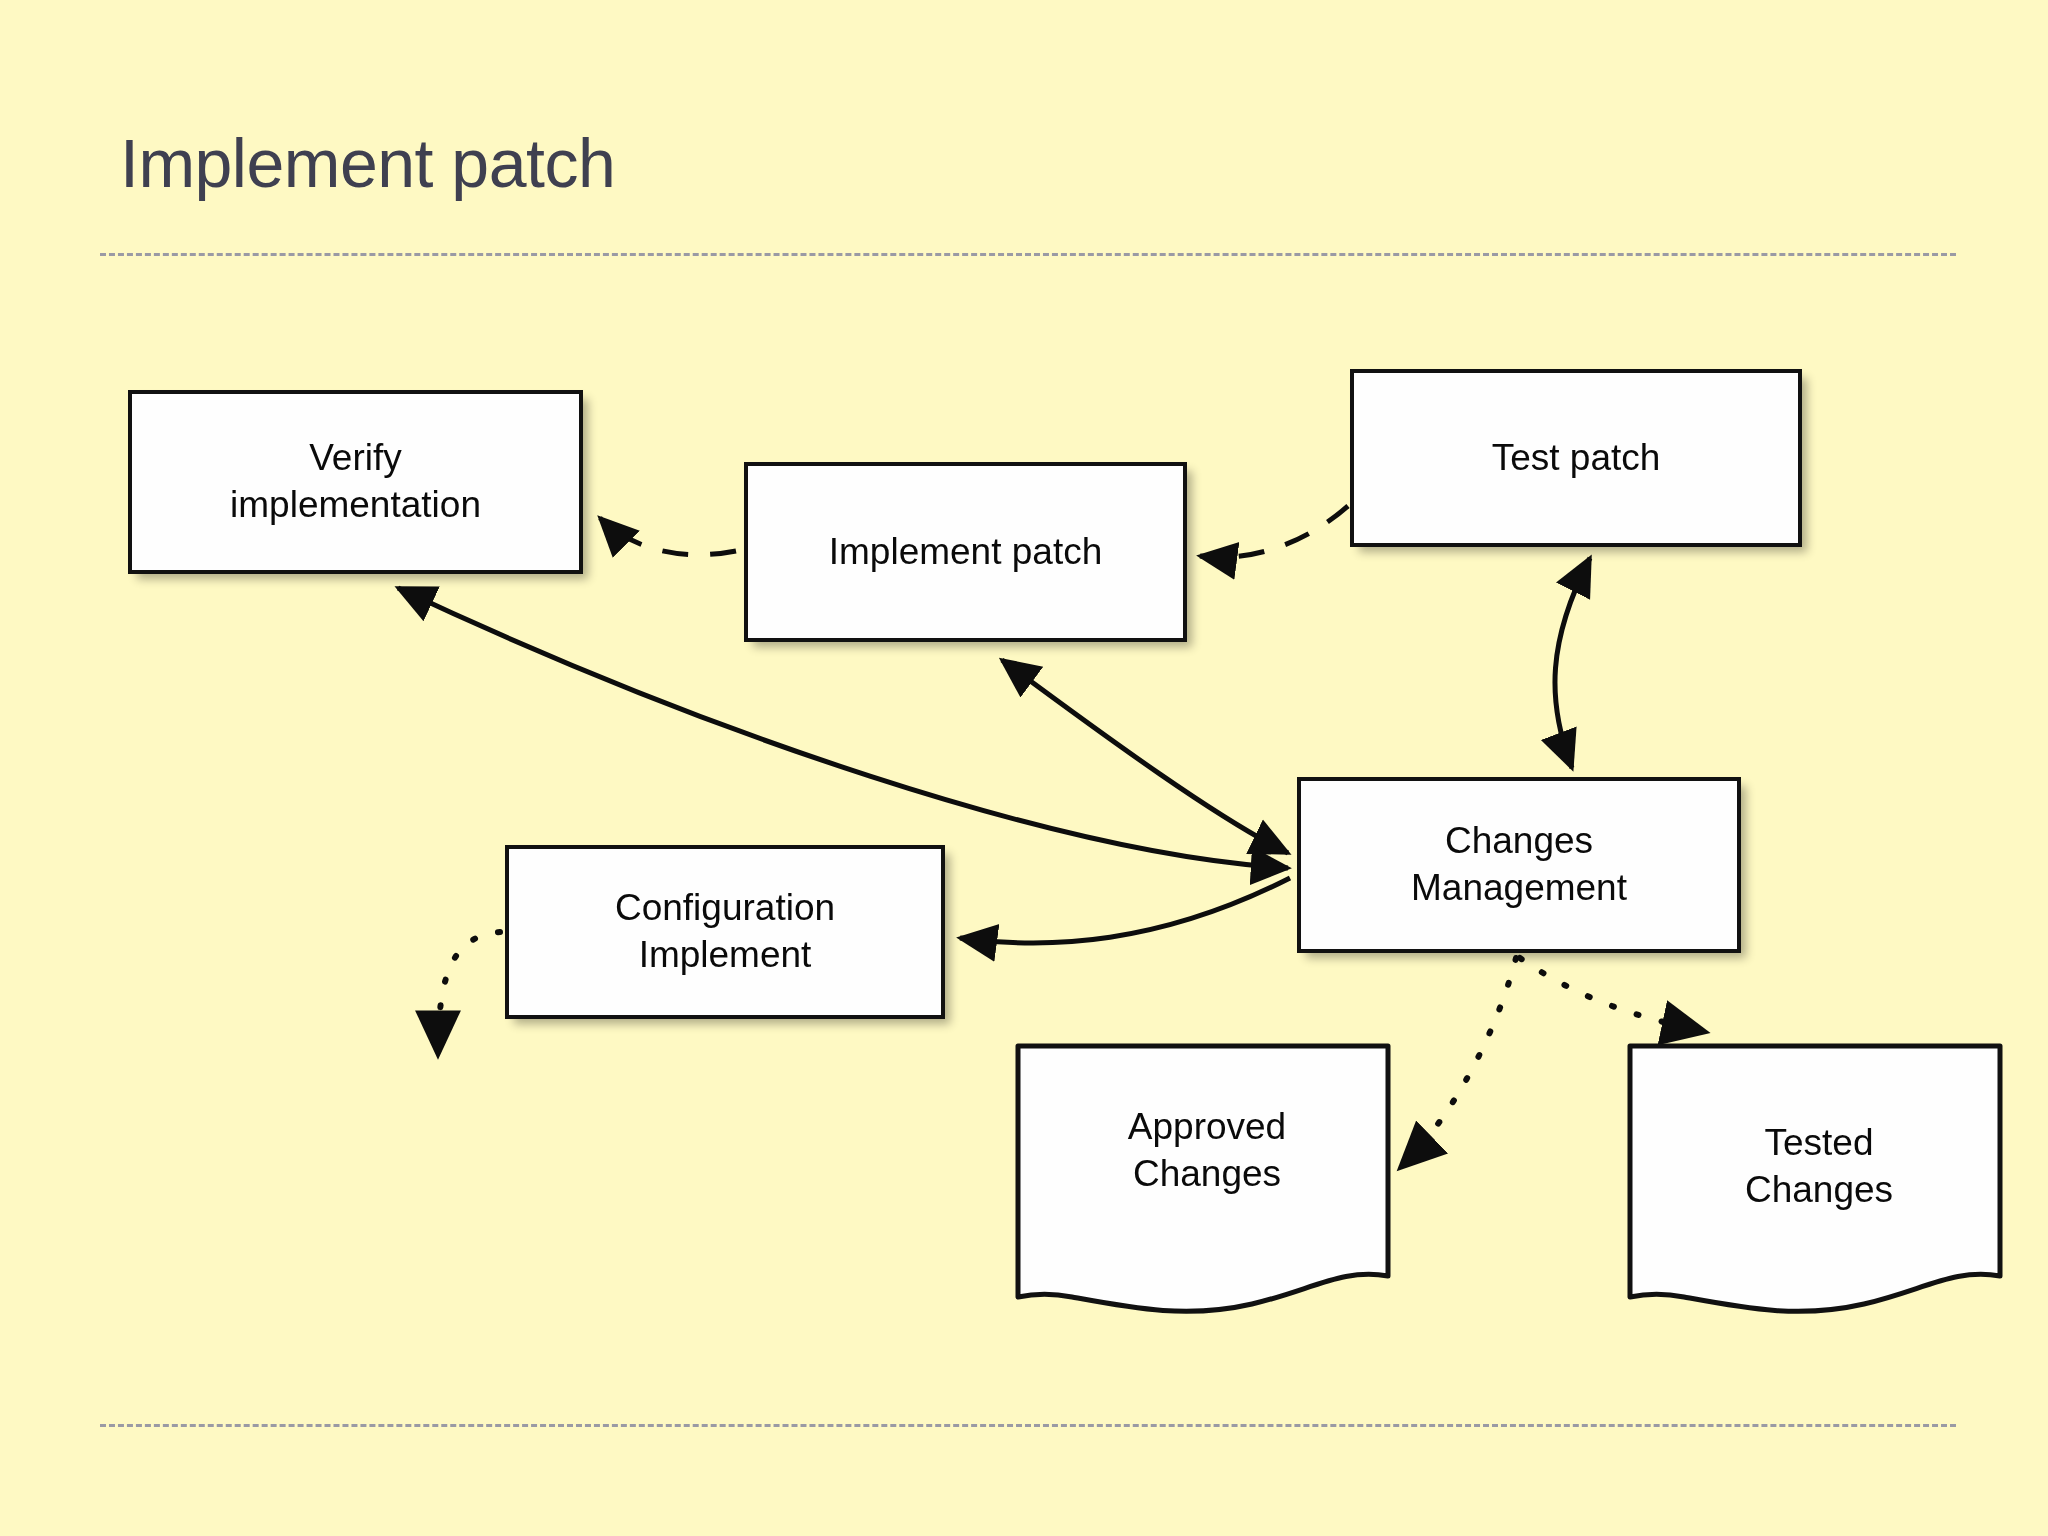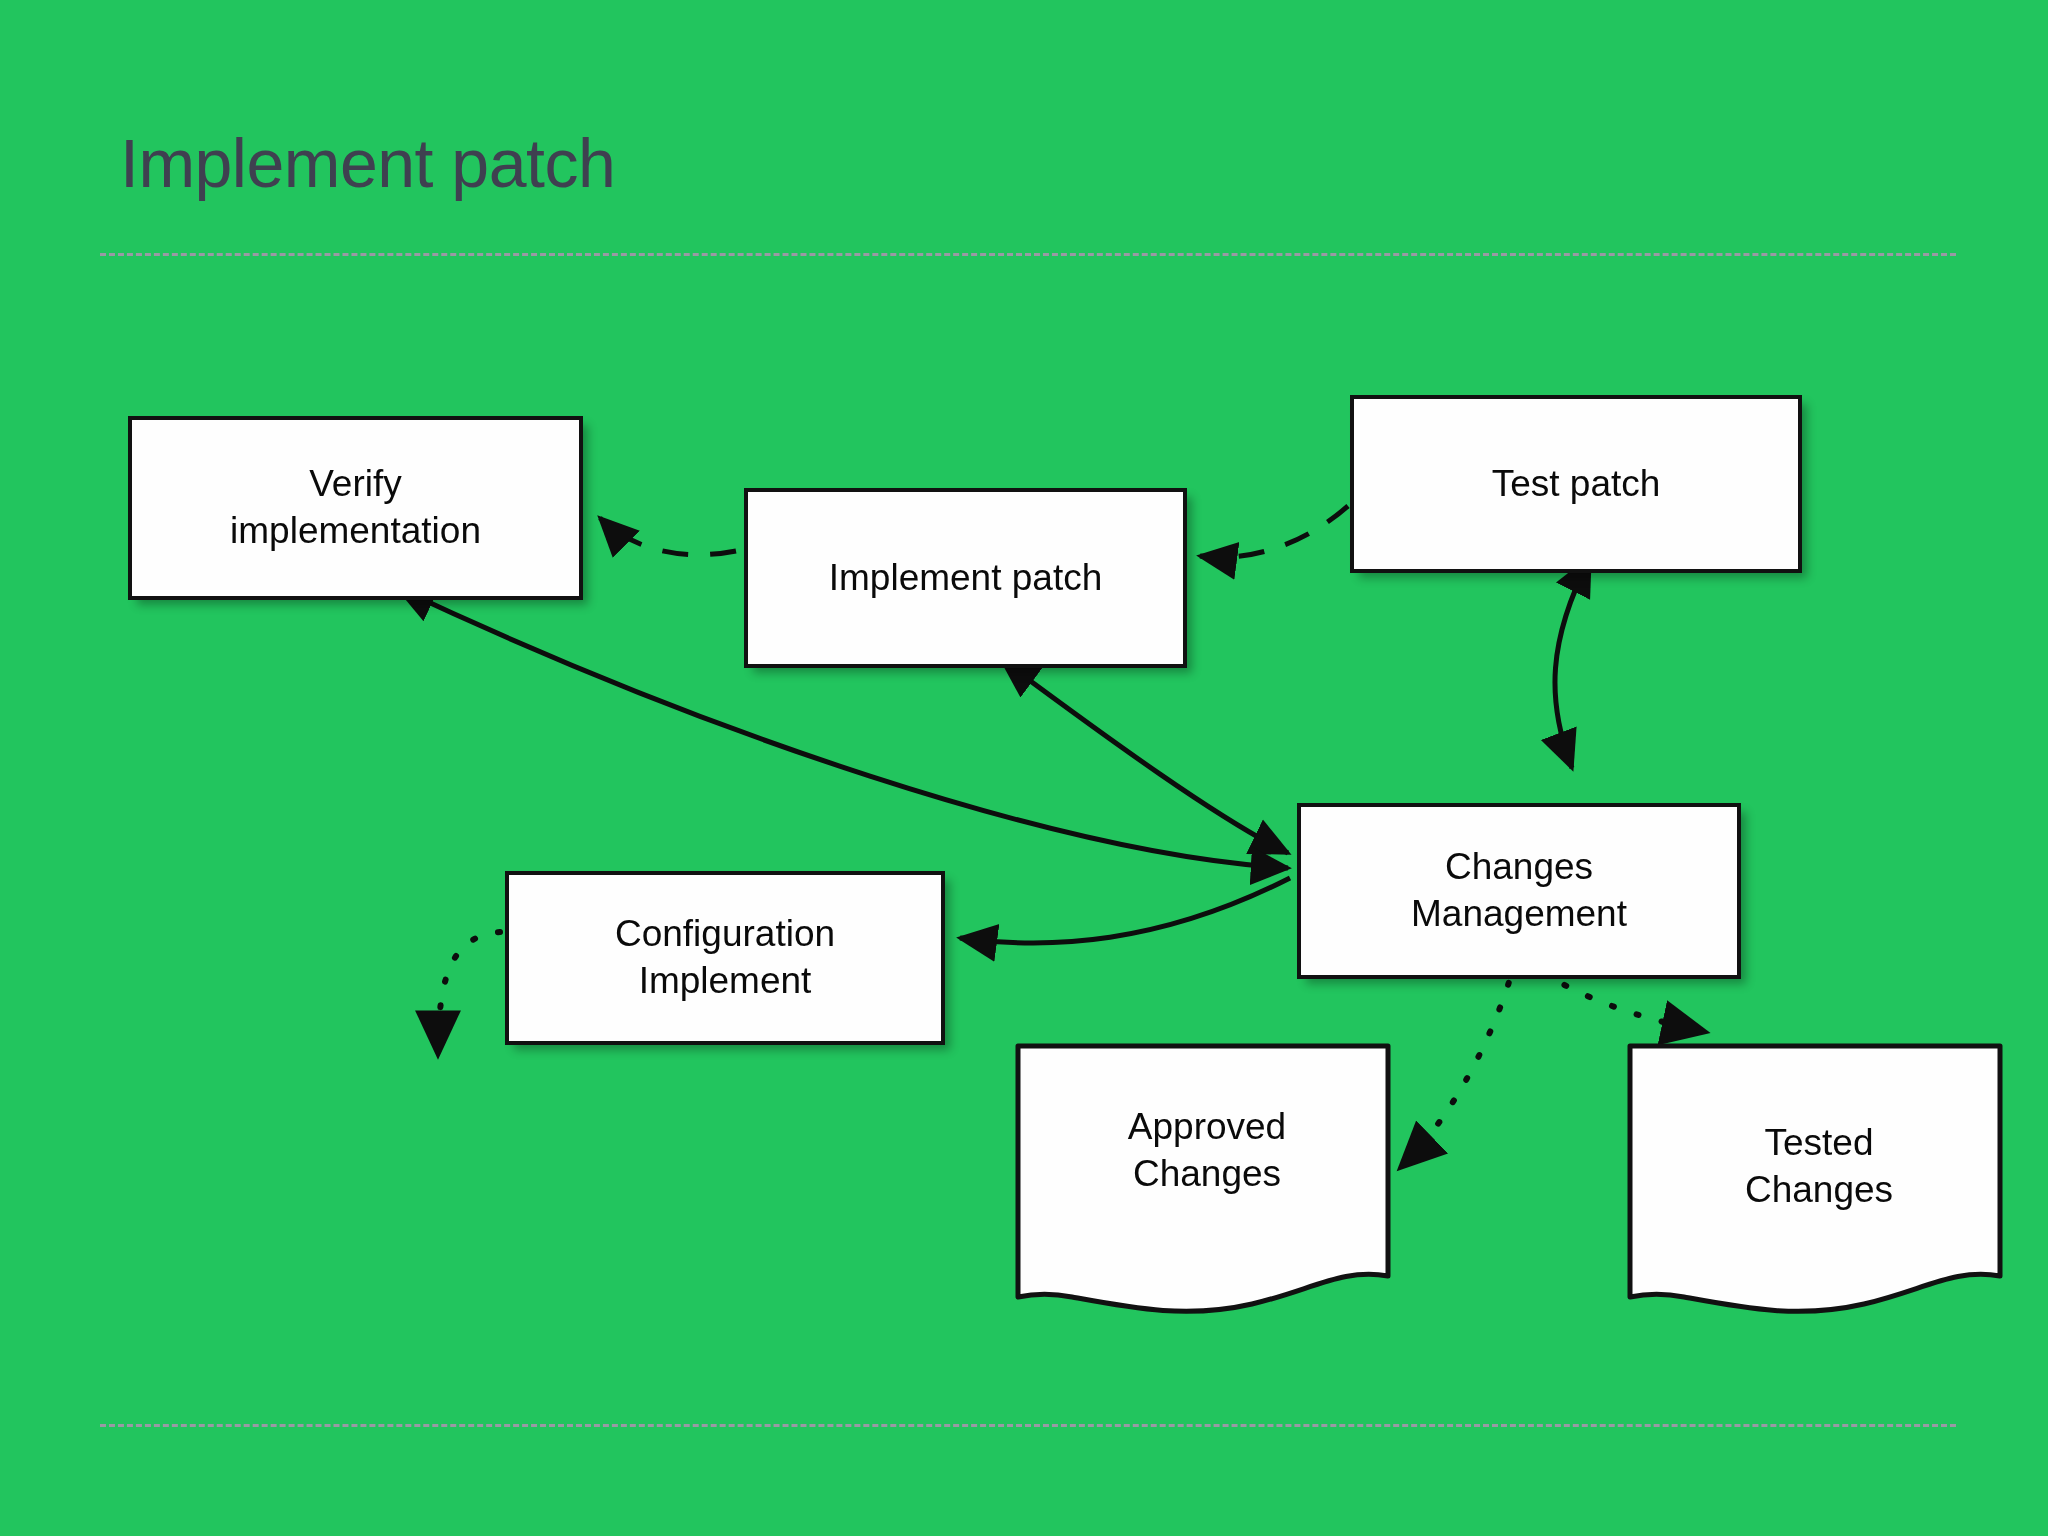--- a/index.html
+++ b/index.html
@@ -10,21 +10,21 @@
   body {
     width: 2048px;
     height: 1536px;
     position: relative;
     font-family: "Liberation Sans", sans-serif;
     overflow: hidden;
   }
   #slide {
     position: absolute;
     inset: 0;
-    background: #22c55e;
+    background: #fef9c3;
   }
   #slide-title {
     position: absolute;
     left: 120px;
     top: 128px;
     font-size: 68px;
     line-height: 1.05;
     color: #3f4050;
     font-weight: 400;
     letter-spacing: -0.5px;
@@ -64,21 +64,20 @@
     justify-content: center;
     text-align: center;
     color: #0a0a0a;
     font-size: 37px;
     line-height: 1.26;
     font-weight: 400;
   }
   .node.process {
     border: 4px solid #111111;
     box-shadow: 7px 7px 9px -2px rgba(0,0,0,0.30);
-    margin-top: 26px;
   }
   .node-label {
     position: relative;
     z-index: 3;
     white-space: pre-line;
   }
   .shape-host {
     position: absolute;
     box-sizing: border-box;
   }

